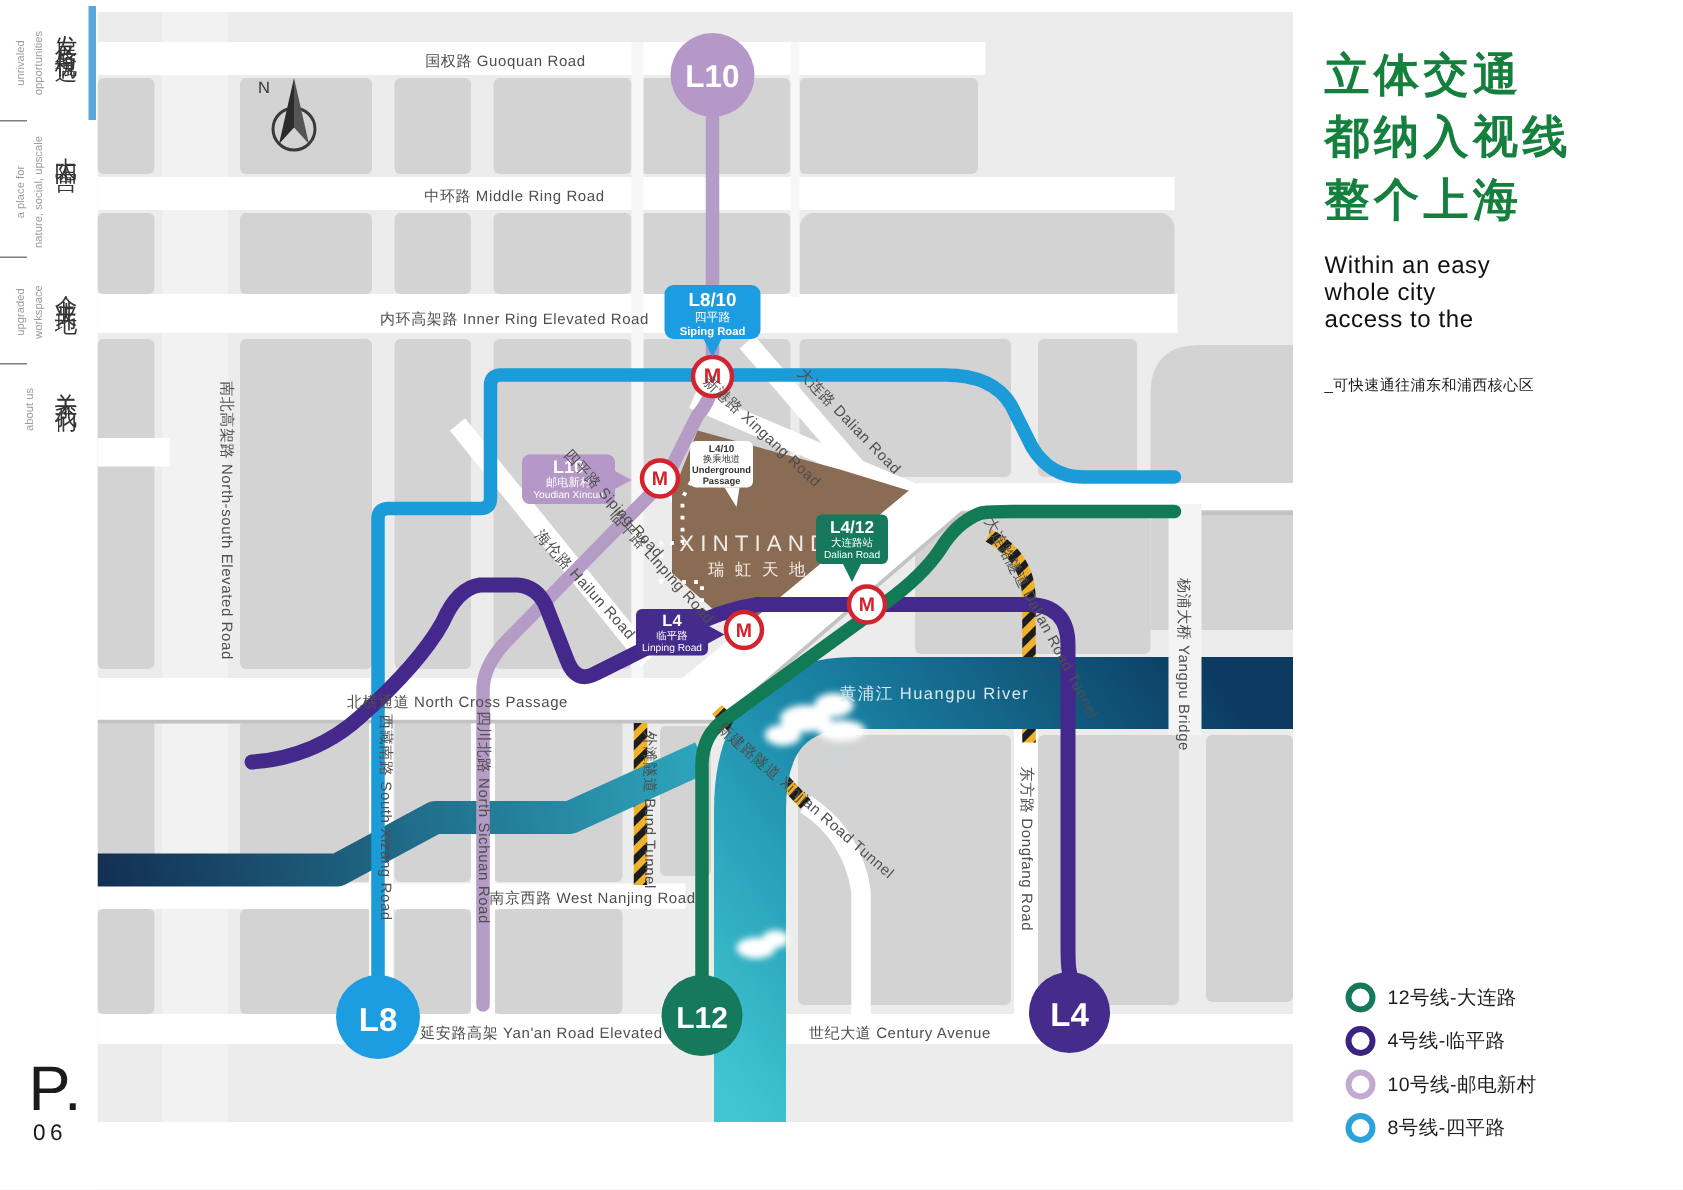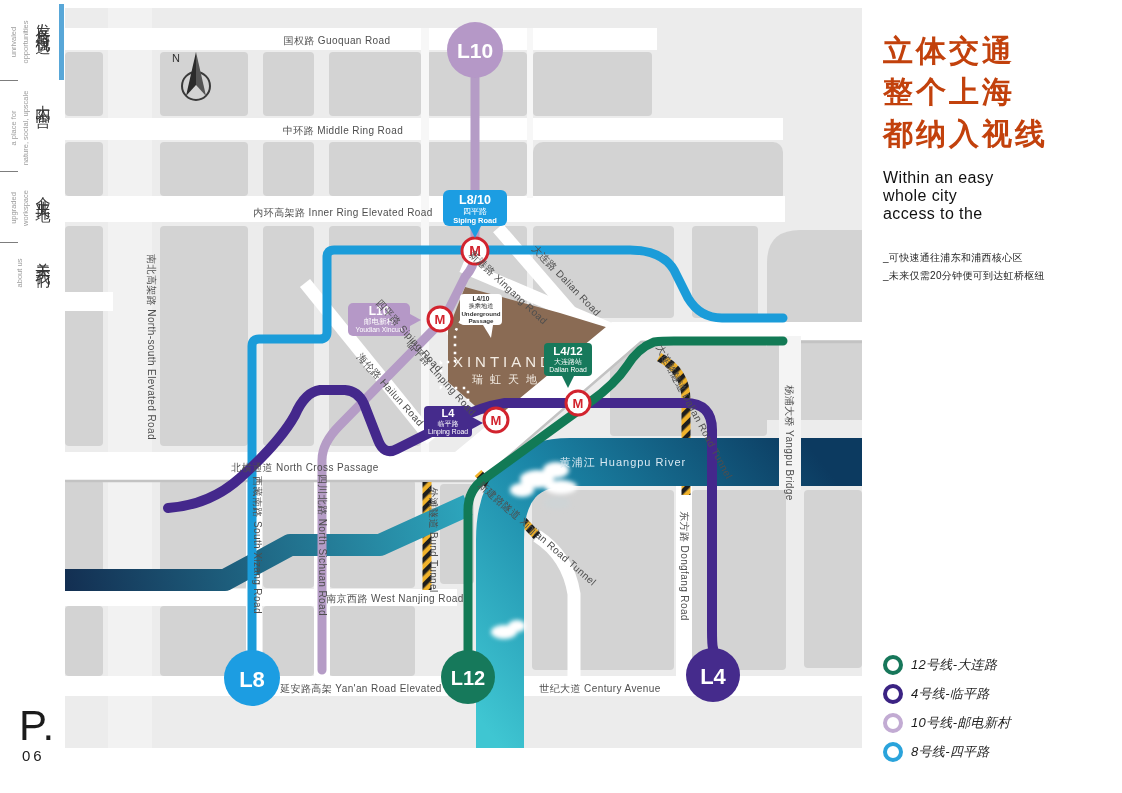--- a/index.html
+++ b/index.html
@@ -11,24 +11,24 @@
   .side-zh{position:absolute;writing-mode:vertical-rl;text-orientation:upright;
            font-size:15px;letter-spacing:4px;color:#343434;font-weight:500;}
   .side-en{position:absolute;font-size:7.5px;color:#9d9d9d;white-space:pre;line-height:1.6;
            text-align:center;transform:translate(-50%,-50%) rotate(-90deg);}
   .side-div{position:absolute;left:0;width:18px;border-top:1.5px solid #7d7d7d;}
   .page-p{position:absolute;left:19px;top:702px;font-size:42px;color:#1b1b1b;letter-spacing:1px;}
   .page-n{position:absolute;left:22px;top:747px;font-size:15px;color:#1b1b1b;letter-spacing:3px;text-align:center;}
   
   .panel{position:absolute;left:881px;top:0;width:241px;height:793px;background:#fff;}
   .title{margin:30px 0 0 2px;font-size:30px;line-height:1.38;font-weight:bold;
-         color:#c2410c;letter-spacing:3px;}
+         color:#15803d;letter-spacing:3px;}
   .subtitle{margin:15px 0 0 2px;font-size:16px;line-height:1.13;color:#101010;letter-spacing:.4px;}
   .bullets{margin:26px 0 0 2px;font-size:10px;line-height:1.75;color:#1d1d1d;letter-spacing:.3px;}
-  .legend{position:absolute;left:2px;top:655px;font-style:italic;}
+  .legend{position:absolute;left:16px;top:655px;}
   .legend-item{display:flex;align-items:center;margin-bottom:9px;}
   .ring{width:12px;height:12px;border-radius:50%;border:4.5px solid #000;background:#fff;
         margin-right:8px;flex:0 0 auto;}
   .legend-label{font-size:13px;color:#1d1d1d;letter-spacing:.3px;}
   
   .map{position:absolute;left:65px;top:8px;}
   text{font-family:"Liberation Sans",sans-serif;}
   .rl{font-size:10px;fill:#4e4e4e;letter-spacing:.4px;}
   .rl-w{font-size:11px;fill:#d9e9f2;letter-spacing:1px;}
   .badge-big{font-weight:bold;fill:#fff;}
@@ -282,31 +282,30 @@
     <text class="rl" transform="rotate(48 409 336)" x="409" y="339">四平路 Siping Road</text>
     <text class="rl" transform="rotate(48 390 390)" x="390" y="393">海伦路 Hailun Road</text>
     <text class="rl" transform="rotate(48 441 378)" x="441" y="381">临平路 Linping Road</text>
     <text class="rl-w" x="623" y="466">黄浦江 Huangpu River</text>
   </g>
 </svg>
 
 <div class="panel">
   <div class="title">
     <div>立体交通</div>
+    <div>都纳入视线</div>
     <div>整个上海</div>
-    <div>都纳入视线</div>
   </div>
   <div class="subtitle">
     <div>Within an easy</div>
     <div>whole city</div>
     <div>access to the</div>
   </div>
   <div class="bullets">
     <div>_可快速通往浦东和浦西核心区</div>
-    <div>_未来仅需20分钟便可到达虹桥枢纽</div>
   </div>
   <div class="legend">
     <div class="legend-item">
       <span class="ring" style="border-color: rgb(23, 119, 90);"></span>
       <span class="legend-label">12号线-大连路</span>
     </div>
     <div class="legend-item">
       <span class="ring" style="border-color: rgb(59, 35, 131);"></span>
       <span class="legend-label">4号线-临平路</span>
     </div>

